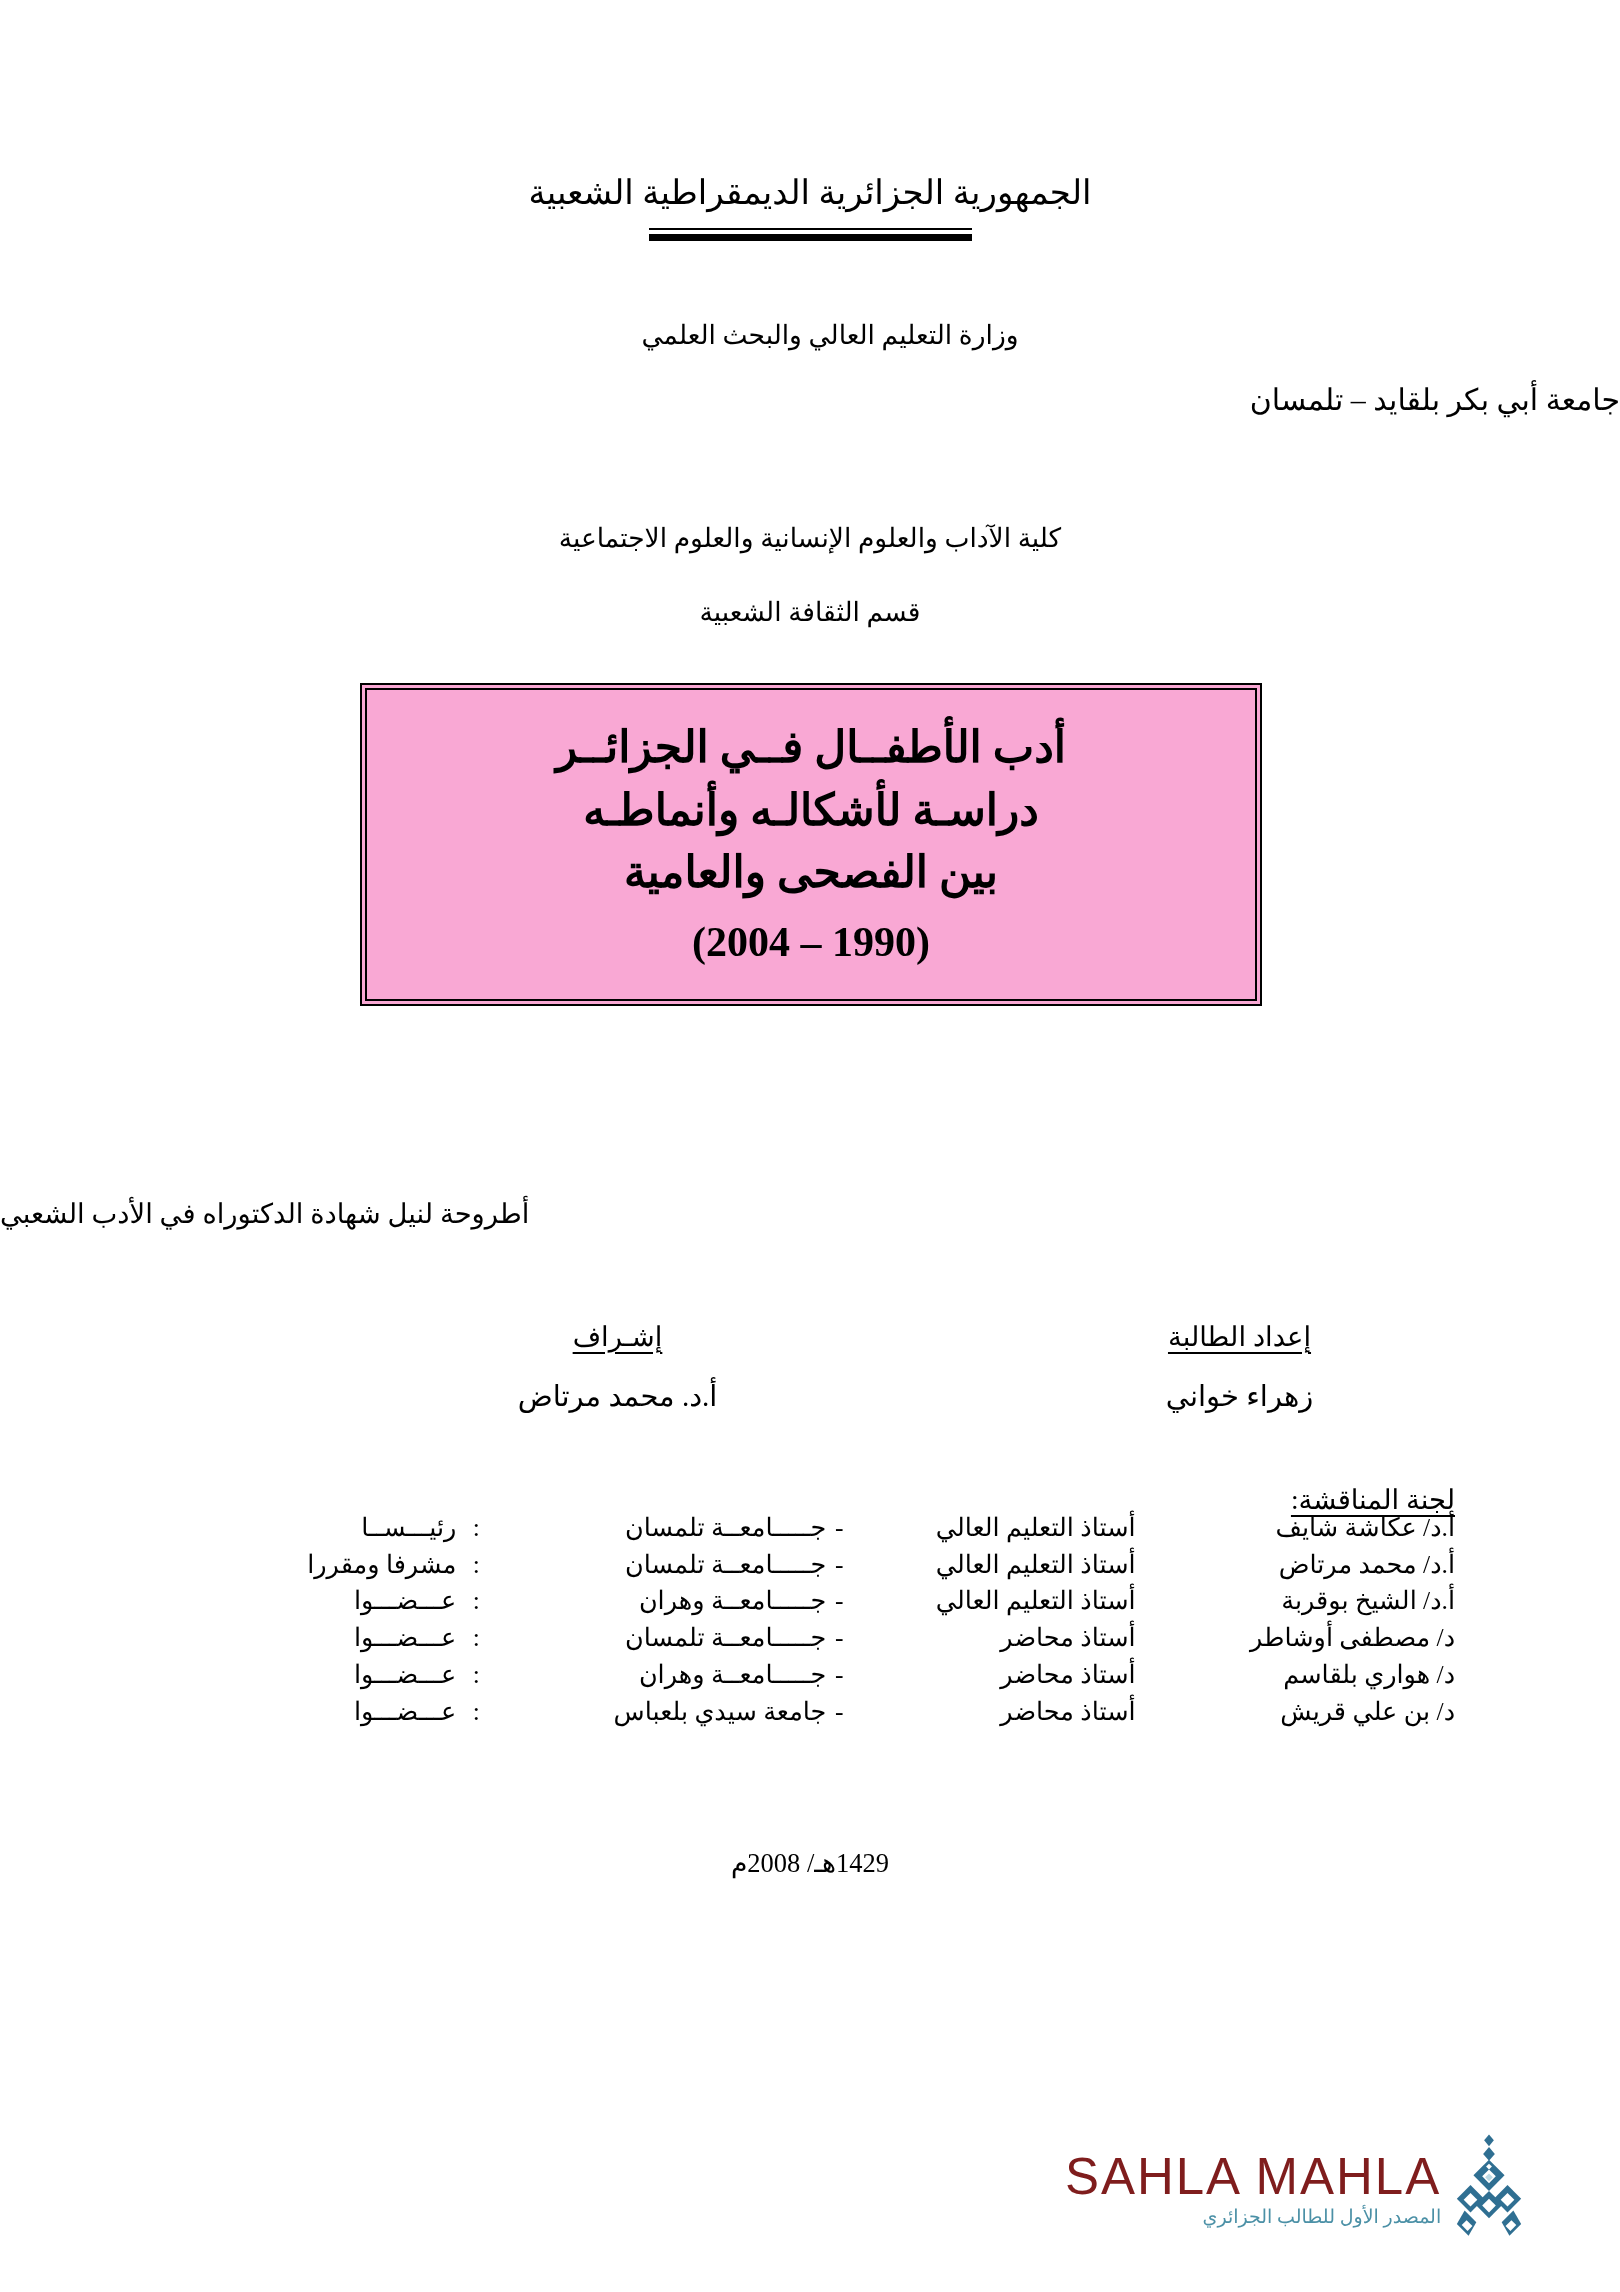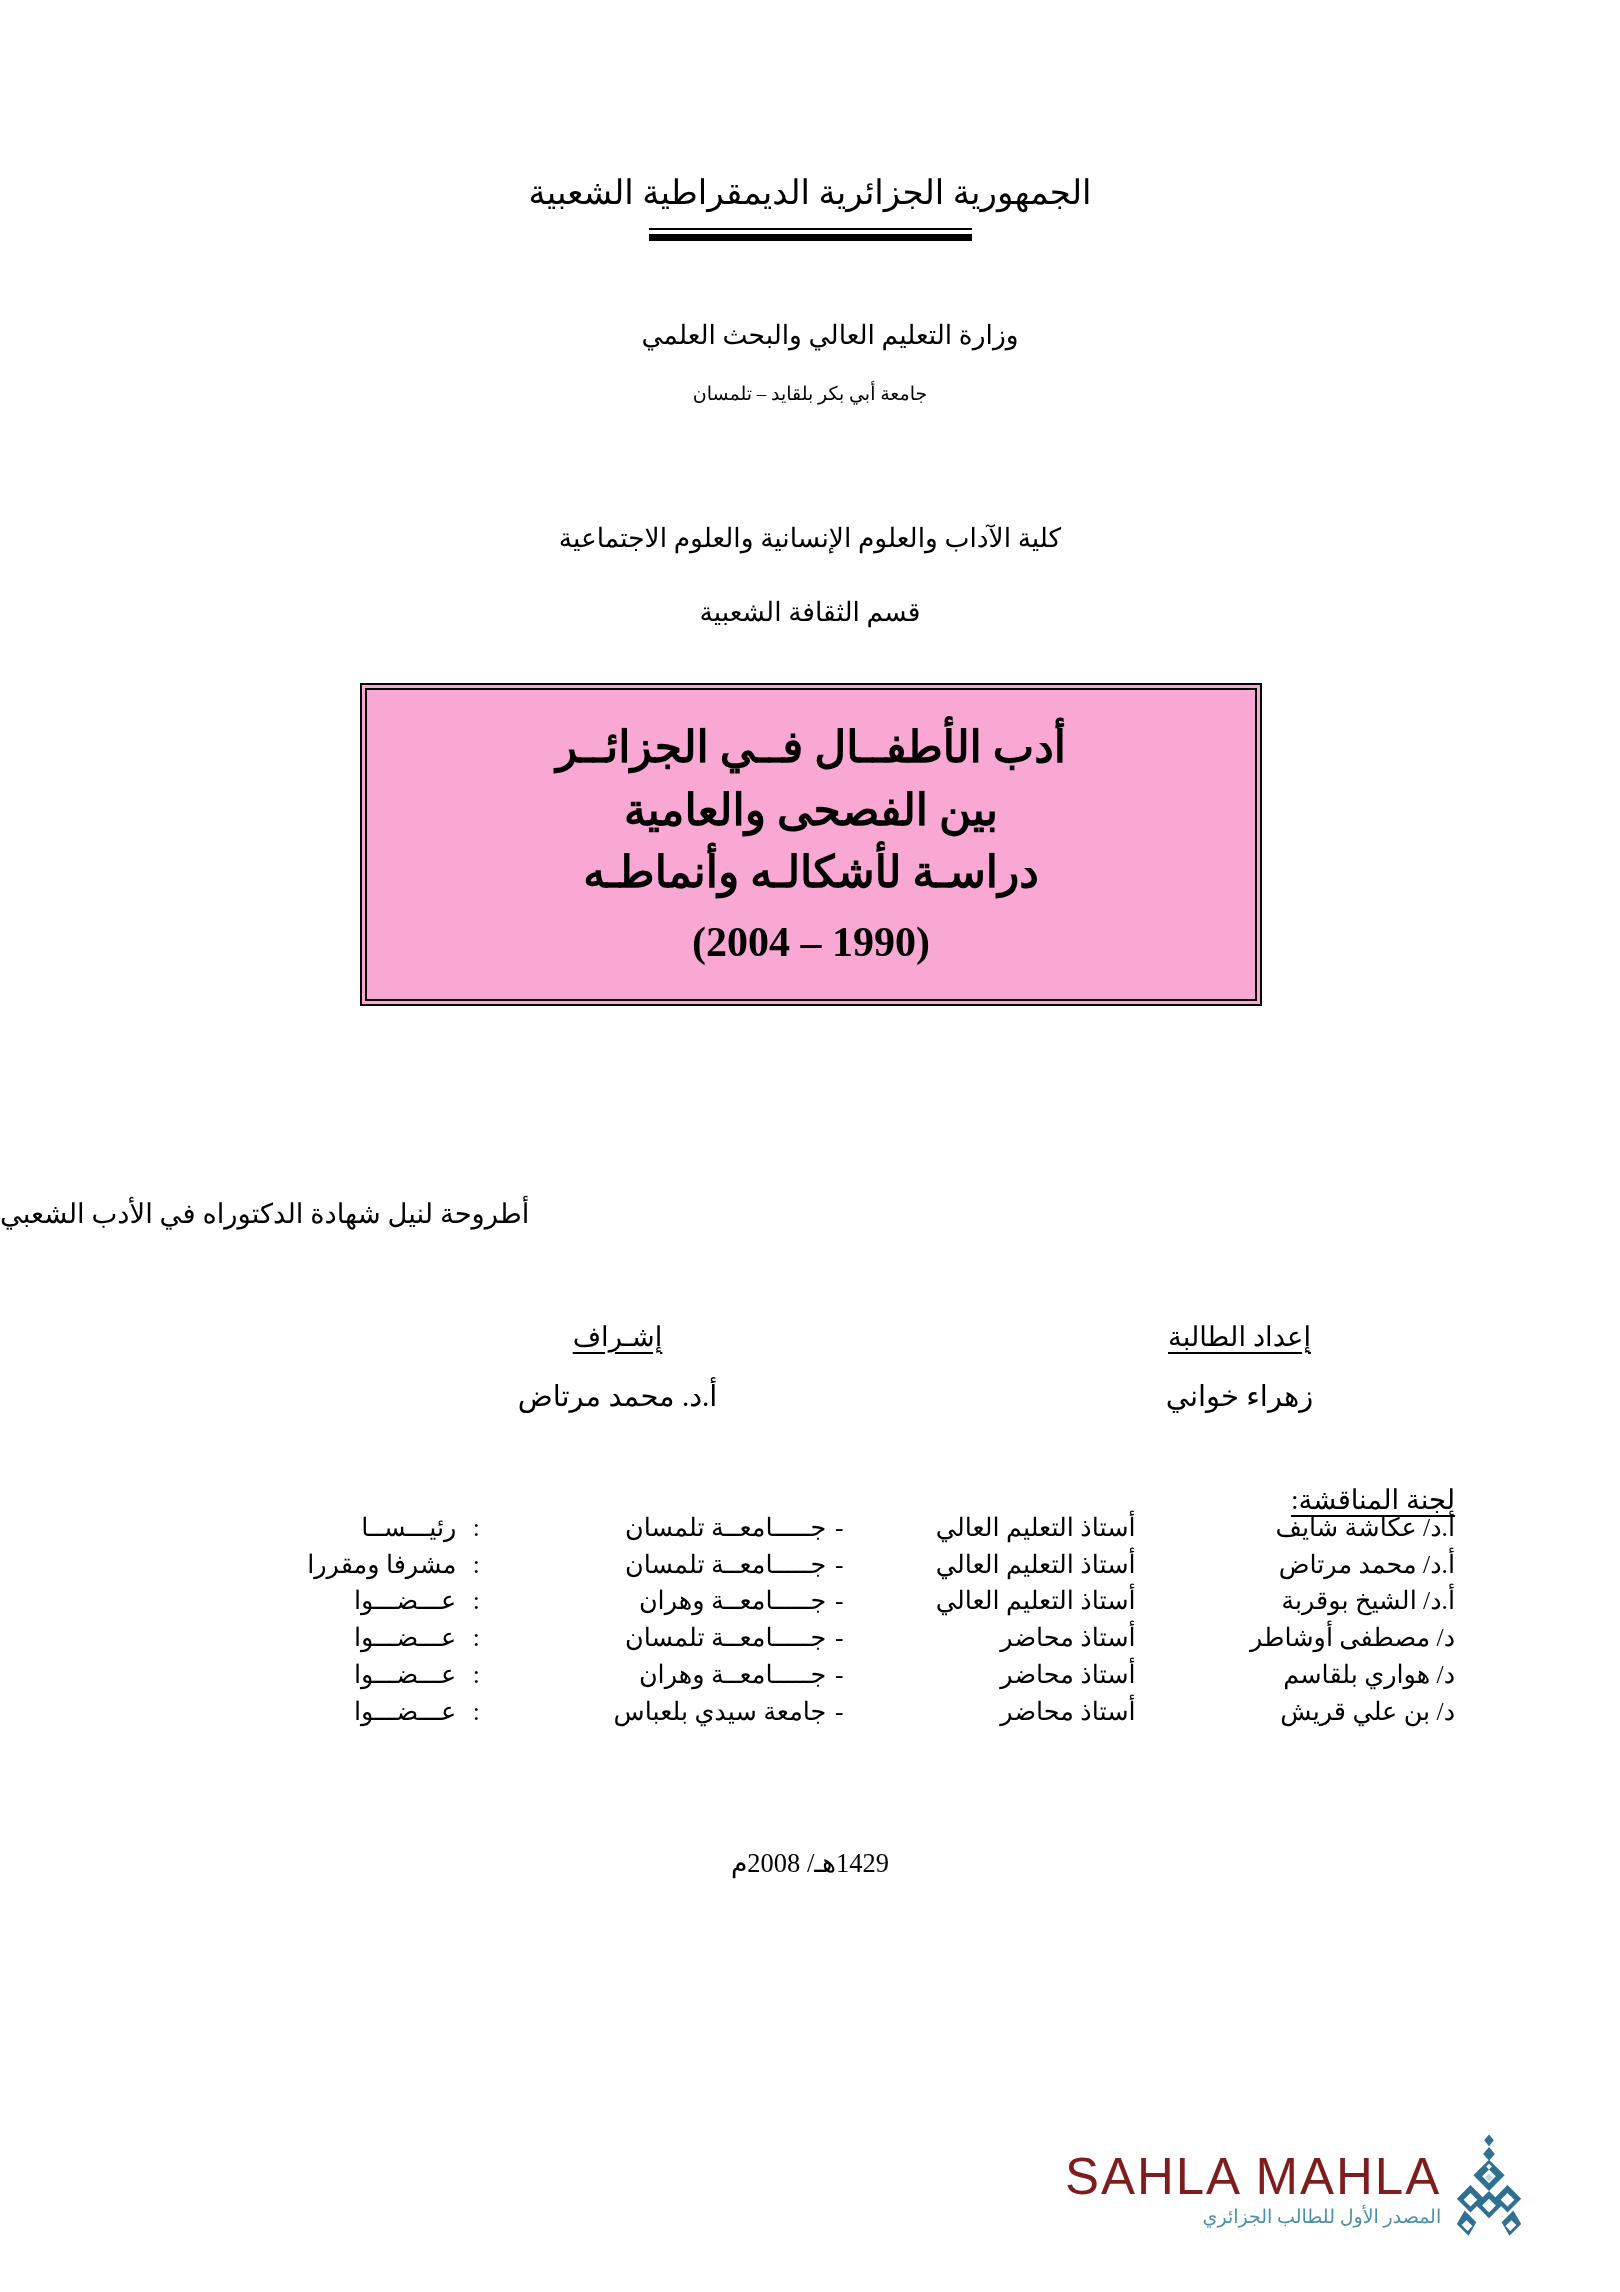--- a/index.html
+++ b/index.html
@@ -55,22 +55,21 @@
     top: 319px;
     left: 0; right: 4px;
     text-align: center;
     font-size: 26.5px;
     margin-left: 44px;
   }
   .university-line {
     position: absolute;
     top: 382px;
     left: 0; right: 0;
-    text-align: center;
-    font-size: 19px;
+    font-size: 30px;
   }
   .faculty-line {
     position: absolute;
     top: 522px;
     left: 0; right: 0;
     text-align: center;
     font-size: 26.5px;
   }
   .department-line {
     position: absolute;
@@ -239,22 +238,22 @@
   </div>
 
   <div class="ministry-line">وزارة التعليم العالي والبحث العلمي</div>
   <div class="university-line">جامعة أبي بكر بلقايد – تلمسان</div>
   <div class="faculty-line">كلية الآداب والعلوم الإنسانية والعلوم الاجتماعية</div>
   <div class="department-line">قسم الثقافة الشعبية</div>
 
   <div class="title-box-outer">
     <div class="title-box-inner">
       <div class="title-line">أدب الأطفــال فــي الجزائــر</div>
+      <div class="title-line">دراسـة لأشكالـه وأنماطـه</div>
       <div class="title-line">بين الفصحى والعامية</div>
-      <div class="title-line">دراسـة لأشكالـه وأنماطـه</div>
       <div class="title-years">(2004 – 1990)</div>
     </div>
   </div>
 
   <div class="degree-line">أطروحة لنيل شهادة الدكتوراه في الأدب الشعبي</div>
 
   <div class="people-row">
     <div class="people-col student">
       <span class="people-head">إعداد الطالبة</span>
       <span class="people-name">زهراء خواني</span>

